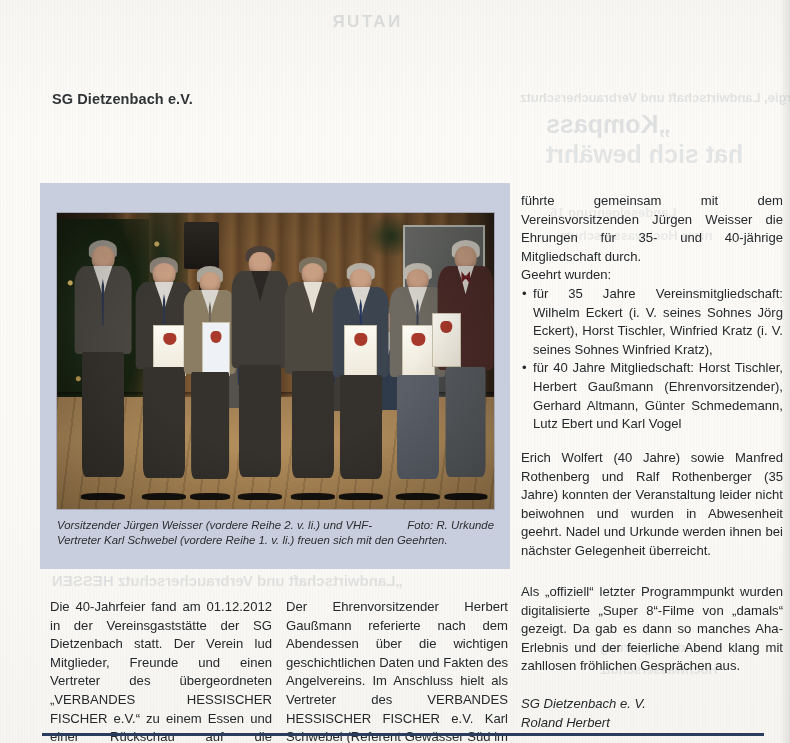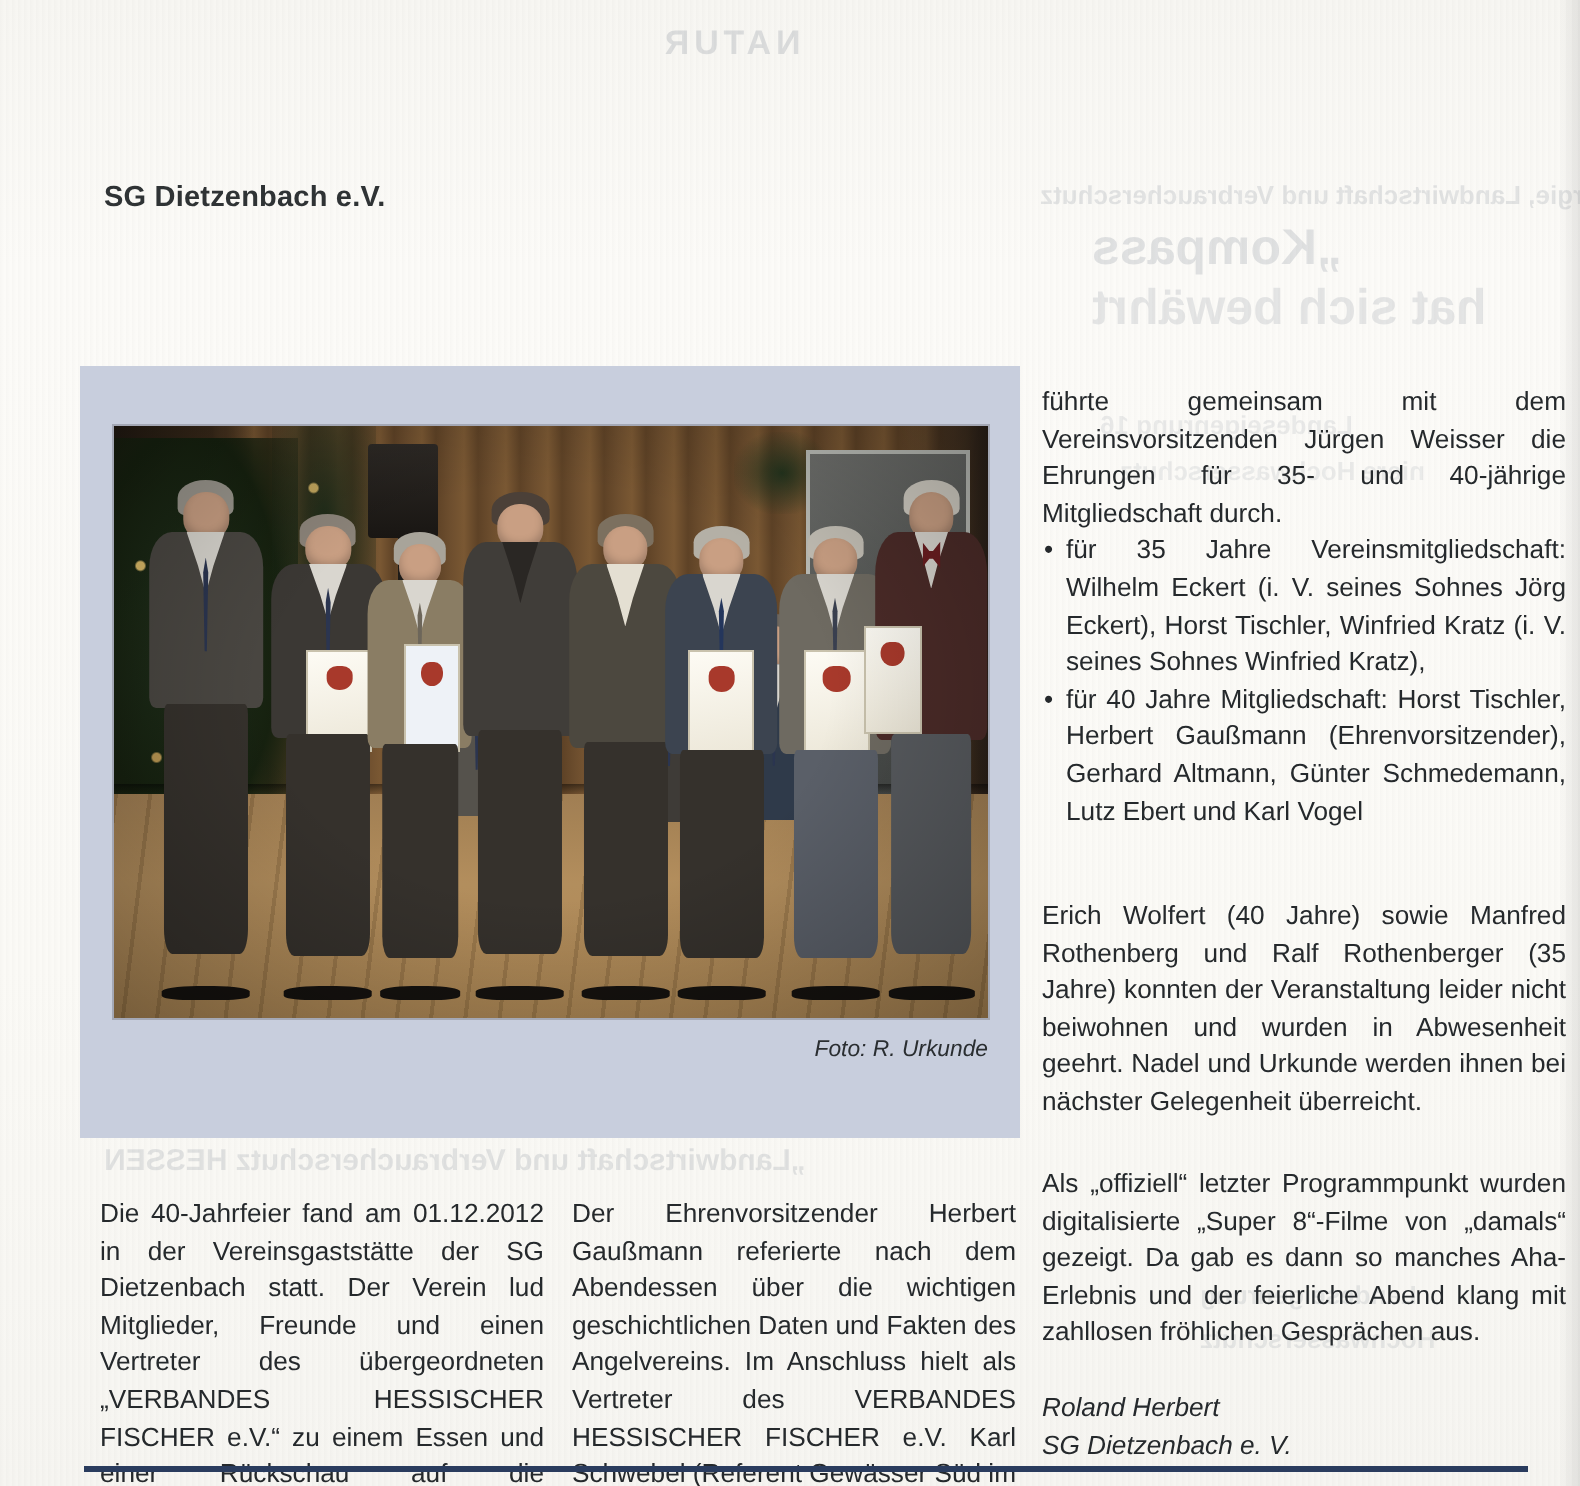--- a/index.html
+++ b/index.html
@@ -549,37 +549,38 @@
         <div class="p-cert" style="left:-10%; top:28%; width:48%; height:20%;"></div>
         <div class="p-legs" style="top:49%; width:72%; height:42%; background:#575a5e;"></div>
         <div class="p-shoes" style="bottom:0; width:76%;"></div>
       </div>
 
       <div class="vignette"></div>
     </div>
   </div>
 
   <div class="photo-caption">
-    <span class="caption-credit">Foto: R. Urkunde</span>
+    <span class="caption-credit">Foto: R. Urkunde</span><span>Vorsitzender Jürgen Weisser (vordere Reihe 2. v. li.) und VHF-Vertreter Karl Schwebel (vordere Reihe 1. v. li.) freuen sich mit den Geehrten.</span>
   </div>
 
   <div class="col-right-top">
     <p>führte gemeinsam mit dem Vereinsvorsitzenden Jürgen Weisser die Ehrungen für 35- und 40-jährige Mitgliedschaft durch.</p>
+    <p>Geehrt wurden:</p>
     <ul class="honour-list">
       <li>für 35 Jahre Vereinsmitgliedschaft: Wilhelm Eckert (i. V. seines Sohnes Jörg Eckert), Horst Tischler, Winfried Kratz (i. V. seines Sohnes Winfried Kratz),</li>
       <li>für 40 Jahre Mitgliedschaft: Horst Tischler, Herbert Gaußmann (Ehrenvorsitzender), Gerhard Altmann, Günter Schmedemann, Lutz Ebert und Karl Vogel</li>
     </ul>
   </div>
 
   <div class="col-right-mid">Erich Wolfert (40 Jahre) sowie Manfred Rothenberg und Ralf Rothenberger (35 Jahre) konnten der Veranstaltung leider nicht beiwohnen und wurden in Abwesenheit geehrt. Nadel und Urkunde werden ihnen bei nächster Gelegenheit überreicht.</div>
   <div class="col-right-bottom">Als „offiziell“ letzter Programmpunkt wurden digitalisierte „Super 8“-Filme von „damals“ gezeigt. Da gab es dann so manches Aha-Erlebnis und der feierliche Abend klang mit zahllosen fröhlichen Gesprächen aus.</div>
 
   <div class="signature">
+    <div>SG Dietzenbach e. V.</div>
     <div>Roland Herbert</div>
-    <div>SG Dietzenbach e. V.</div>
   </div>
 
   <div class="col-bottom-1">Die 40-Jahrfeier fand am 01.12.2012 in der Vereinsgaststätte der SG Dietzenbach statt. Der Verein lud Mitglieder, Freunde und einen Vertreter des übergeordneten „VERBANDES HESSISCHER FISCHER e.V.“ zu einem Essen und einer Rückschau auf die Vereinsgeschichte ein.</div>
   <div class="col-bottom-2">Der Ehrenvorsitzender Herbert Gaußmann referierte nach dem Abendessen über die wichtigen geschichtlichen Daten und Fakten des Angelvereins. Im Anschluss hielt als Vertreter des VERBANDES HESSISCHER FISCHER e.V. Karl Schwebel (Referent Gewässer Süd im VHF) eine Ansprache und</div>
 
   <div class="footer-rule"></div>
   <div class="right-edge-shadow"></div>
 </div>
 
 </body></html>

